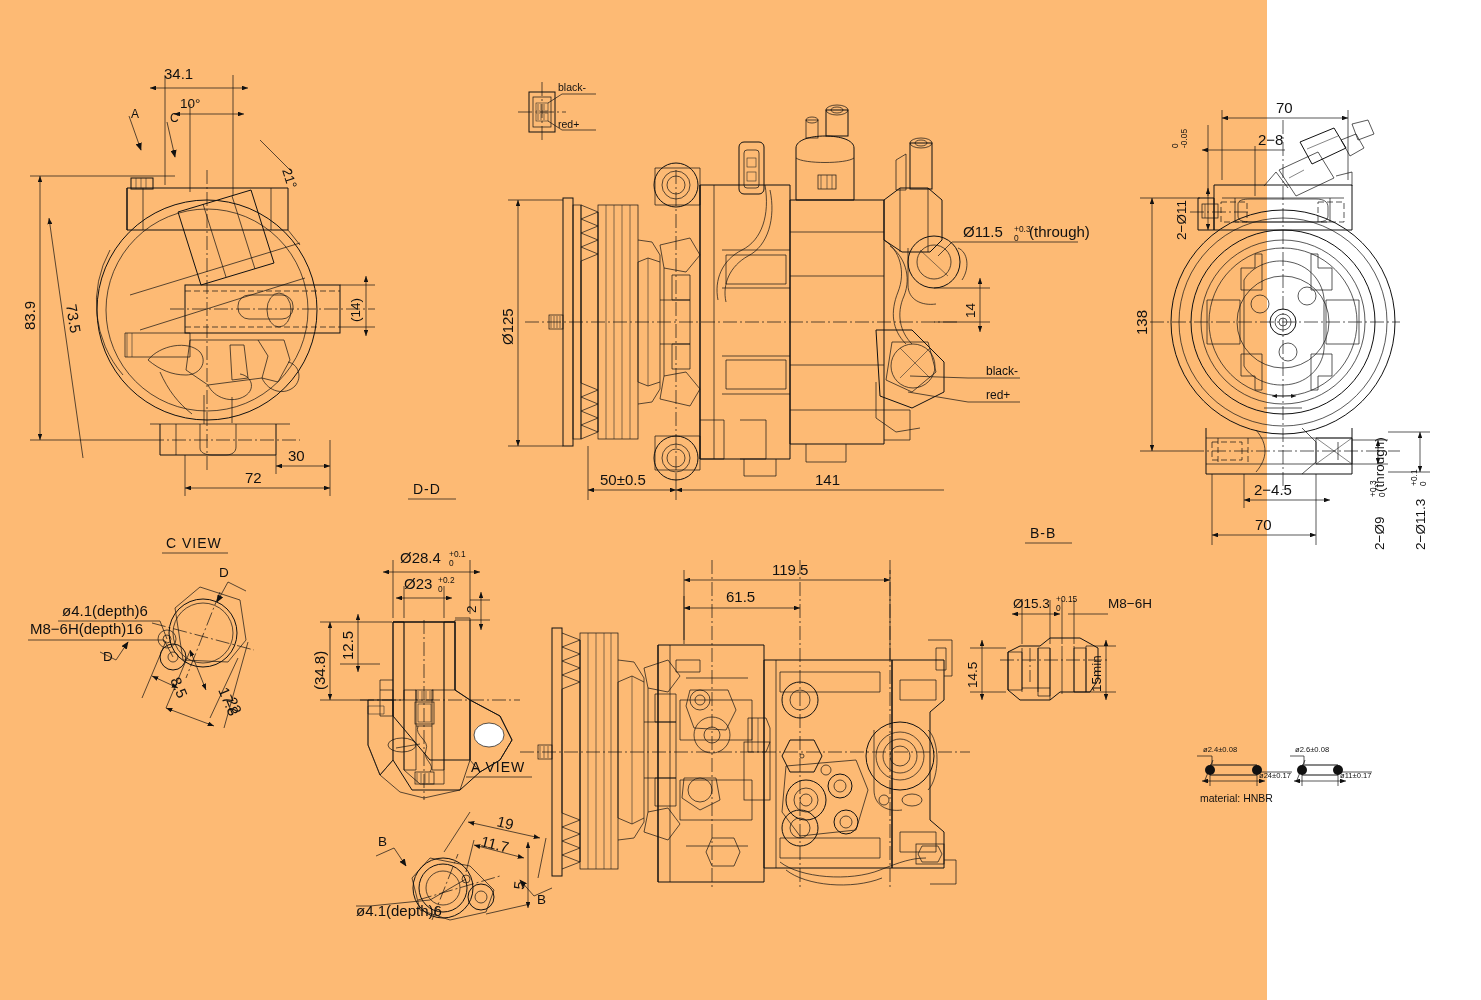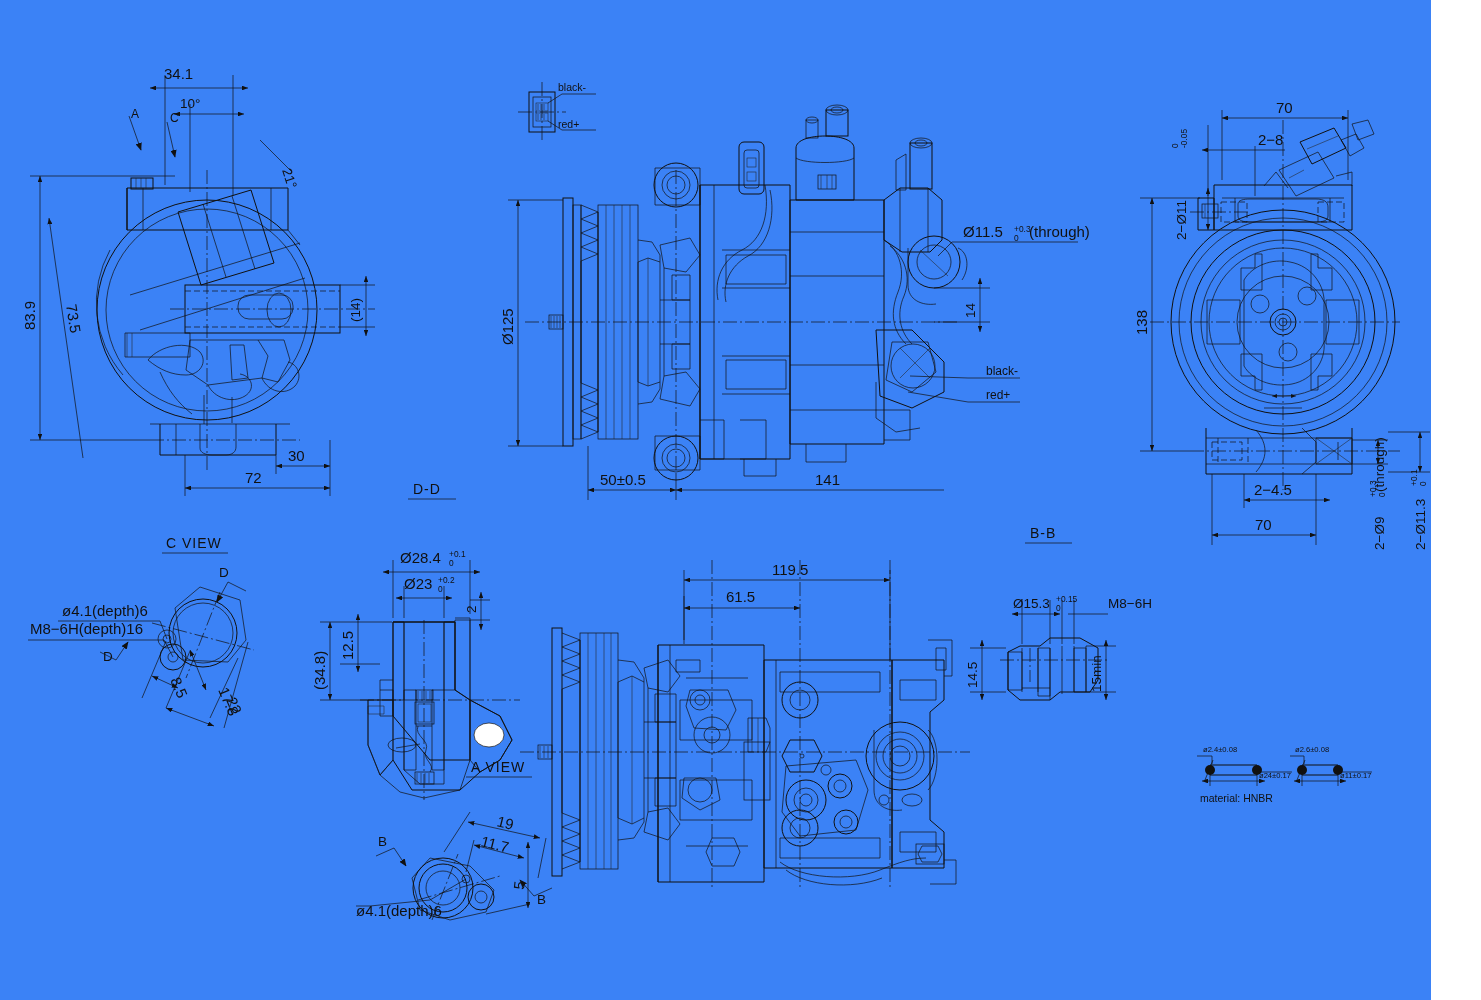--- a/index.html
+++ b/index.html
@@ -1,17 +1,17 @@
 <!DOCTYPE html>
 <html><head>
 <meta charset="utf-8">
 <style>
   html,body{margin:0;padding:0;background:#ffffff;}
   body{width:1481px;height:1000px;overflow:hidden;font-family:"Liberation Sans",sans-serif;}
-  #sheet{position:relative;width:1431px;height:1000px;background:#3b82f6;}
+  #sheet{position:relative;width:1267px;height:1000px;background:#fdba74;}
   svg{display:block;}
   .ln{stroke:#111;fill:none;stroke-width:1;}
   .thin{stroke:#111;fill:none;stroke-width:0.7;}
   .hair{stroke:#222;fill:none;stroke-width:0.55;}
   .dim{stroke:#111;fill:none;stroke-width:0.7;}
   .ctr{stroke:#111;fill:none;stroke-width:0.7;stroke-dasharray:14 3 2 3;}
   .hid{stroke:#111;fill:none;stroke-width:0.7;stroke-dasharray:6 3;}
   .fill{fill:#fff;}
   text{font-family:"Liberation Sans",sans-serif;fill:#111;}
   .t12{font-size:13.5px;}

